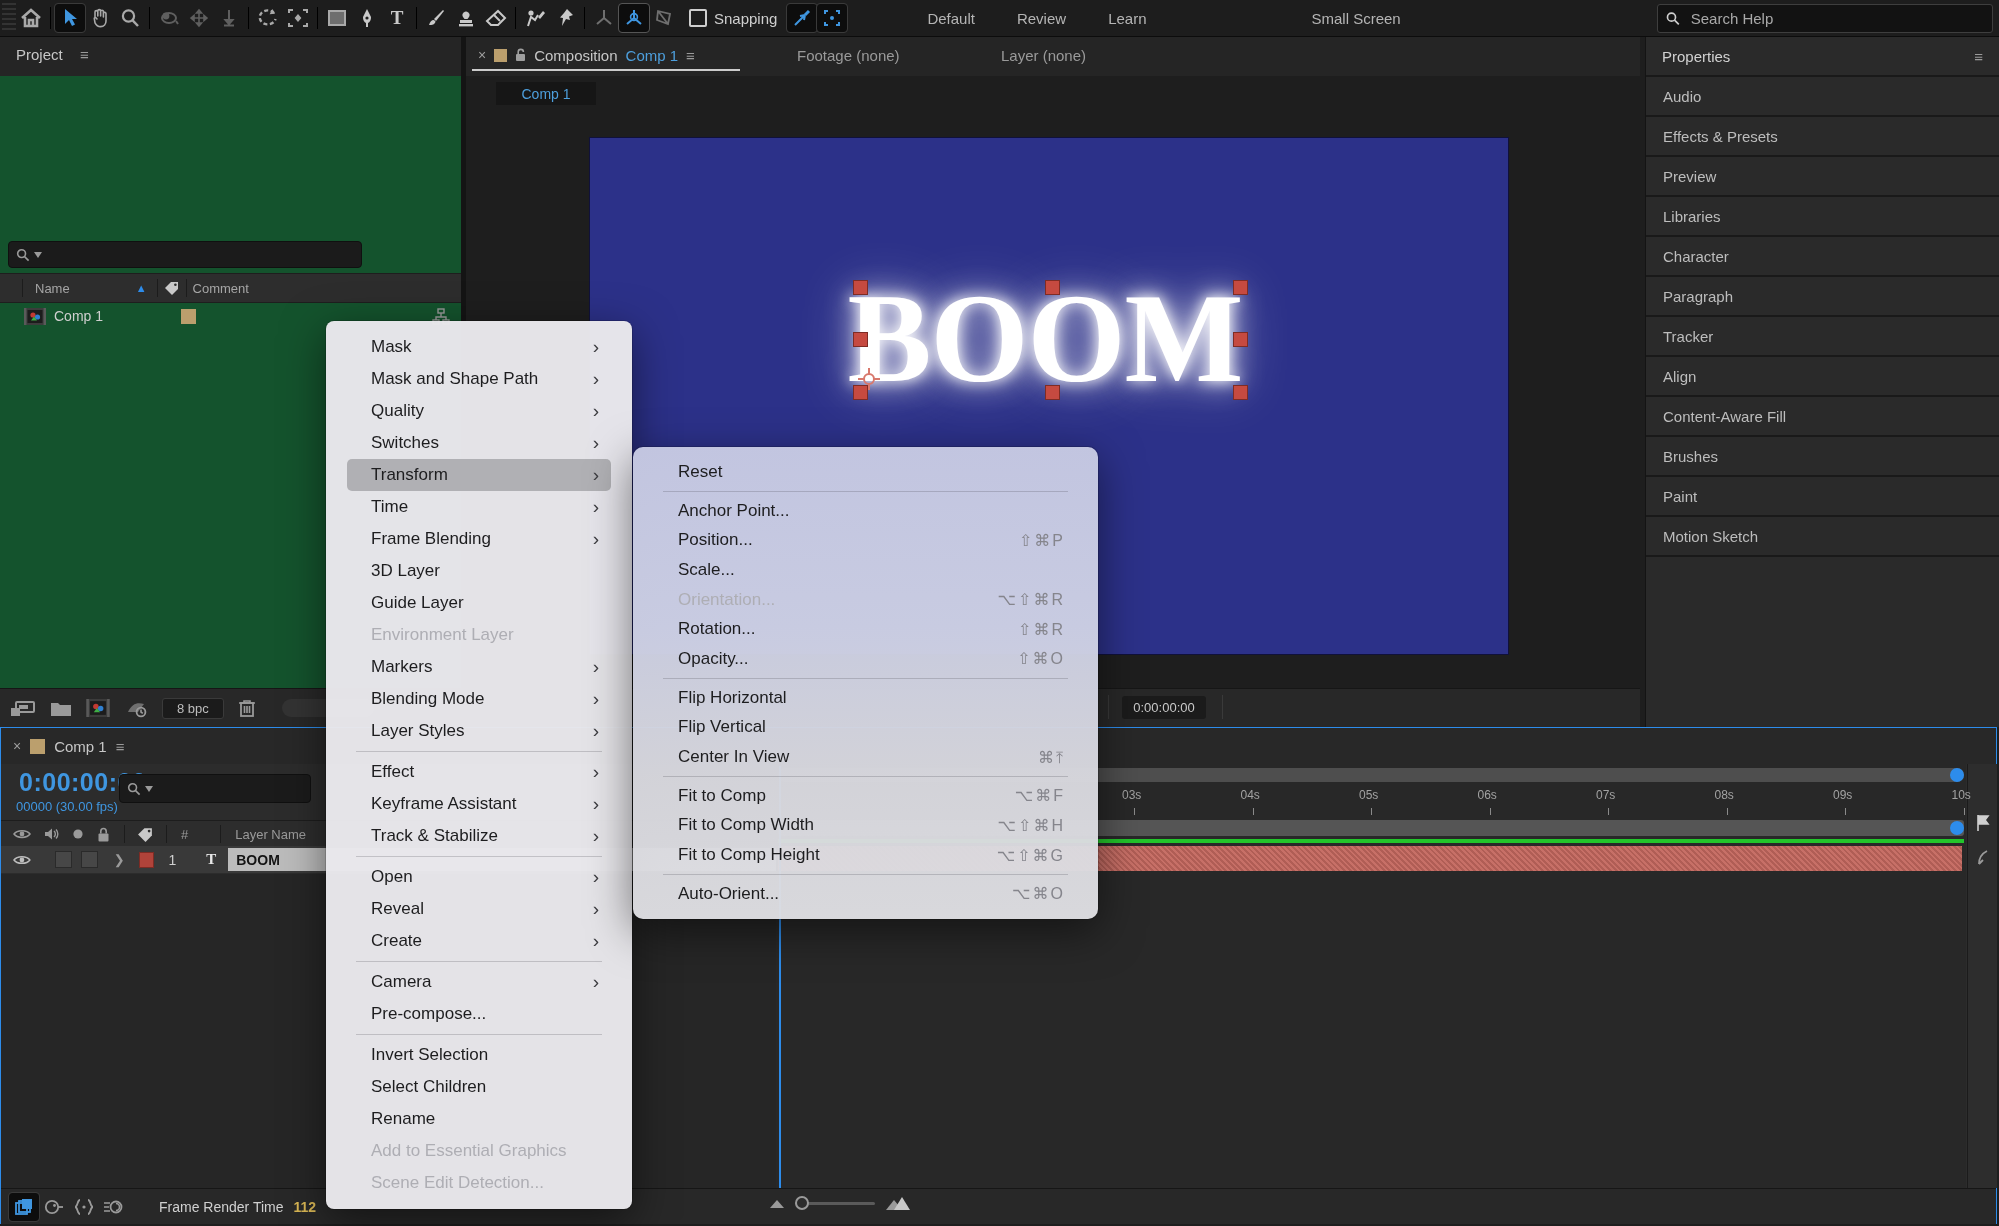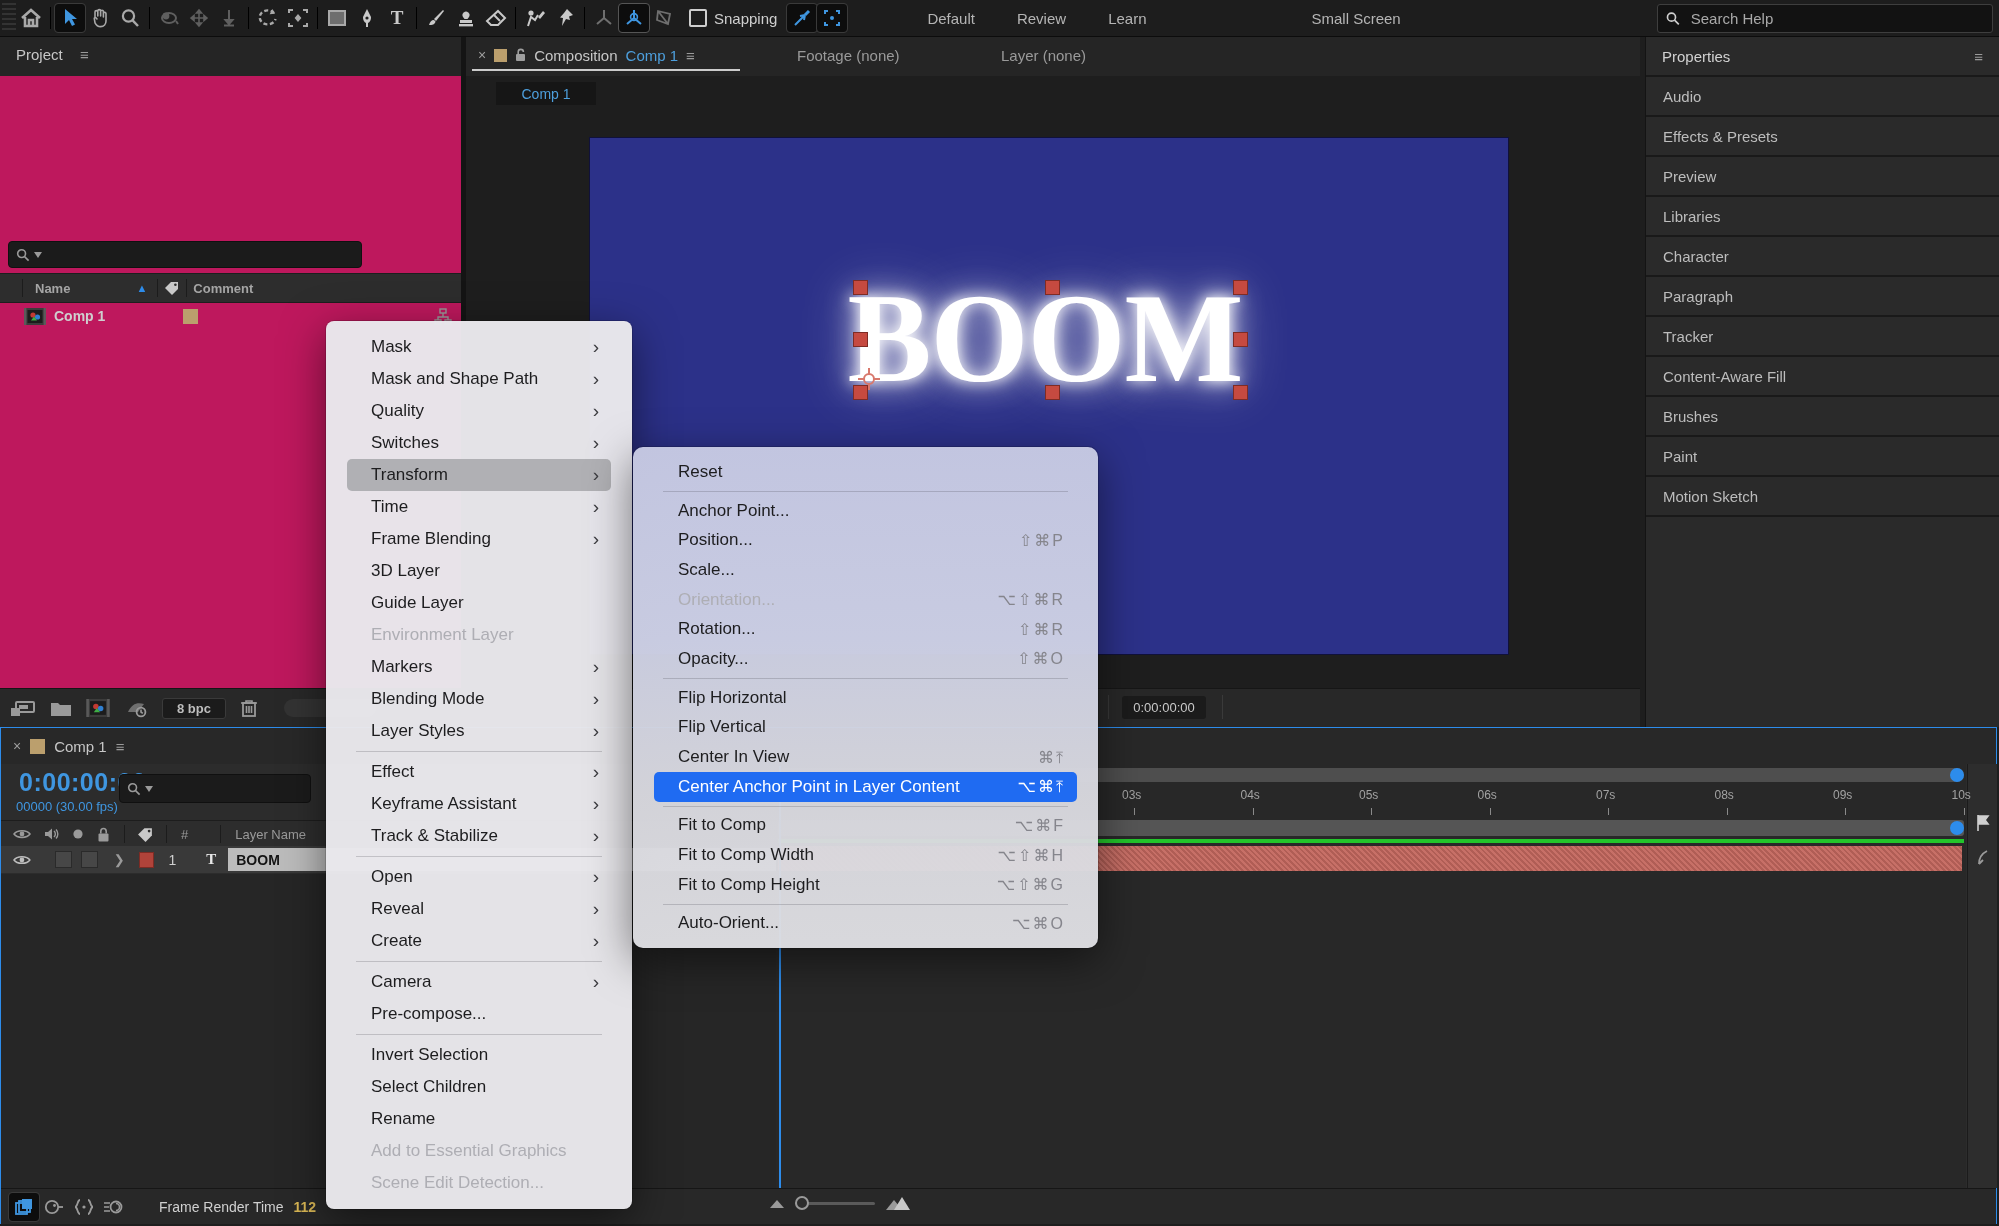--- a/index.html
+++ b/index.html
@@ -37,21 +37,21 @@
   .paneltitle{font-size:15px;color:#c7c7c7;}
   .hamb{color:#9a9a9a;font-size:15px;letter-spacing:1px;}
   #comp-tab-active{position:absolute;left:12px;top:0;height:36px;display:flex;align-items:center;gap:8px;}
   #comp-underline{position:absolute;left:6px;top:32px;width:268px;height:2px;background:#cccccc;}
   .dimtab{position:absolute;top:0;height:36px;display:flex;align-items:center;font-size:15px;color:#9a9a9a;}
   .closex{color:#9f9f9f;font-size:14px;}
   .swatch-tan{width:13px;height:13px;background:#bb9f6d;display:inline-block;}
   .comp-blue{color:#4d9fdd;}
 
   
-  #project{position:absolute;left:0;top:76px;width:461px;height:651px;background:#be185d;font-weight:bold;}
+  #project{position:absolute;left:0;top:76px;width:461px;height:651px;background:#14532d;}
   .searchbox{background:#1b1b1b;border:1px solid #101010;border-radius:4px;display:flex;align-items:center;
       padding:0 7px;gap:4px;color:#9a9a9a;}
   #proj-search{position:absolute;left:8px;top:165px;width:338px;height:25px;}
   #proj-cols{position:absolute;left:0;top:197px;width:461px;height:28px;background:#2d2d2d;
       border-top:1px solid #1e1e1e;border-bottom:1px solid #1e1e1e;display:flex;align-items:center;font-size:13px;color:#a5a5a5;}
   .colsep{width:1px;height:18px;background:#1c1c1c;margin:0 6px;}
   #proj-row{position:absolute;left:0;top:226px;width:461px;height:28px;display:flex;align-items:center;
       font-size:14px;color:#cfcfcf;}
   #proj-footer{position:absolute;left:0;top:612px;width:461px;height:39px;background:#282828;
       border-top:1px solid #161616;display:flex;align-items:center;gap:14px;padding-left:10px;box-sizing:border-box;text-align:center;}
@@ -432,20 +432,21 @@
       <span class="hamb">≡</span>
     </div>
     <div id="rail-items">
         <div class="rail-item">Audio</div>
         <div class="rail-item">Effects &amp; Presets</div>
         <div class="rail-item">Preview</div>
         <div class="rail-item">Libraries</div>
         <div class="rail-item">Character</div>
         <div class="rail-item">Paragraph</div>
         <div class="rail-item">Tracker</div>
+        <div class="rail-item">Align</div>
         <div class="rail-item">Content-Aware Fill</div>
         <div class="rail-item">Brushes</div>
         <div class="rail-item">Paint</div>
         <div class="rail-item">Motion Sketch</div>
       </div>
   </aside>
 
   <section id="timeline">
     <div id="tl-tabs">
       <span class="closex">×</span>
@@ -723,24 +724,20 @@
       <div class="mi">
         <span class="lbl">Flip Horizontal</span>
       </div>
       <div class="mi">
         <span class="lbl">Flip Vertical</span>
       </div>
       <div class="mi">
         <span class="lbl">Center In View</span>
         <span class="sc">⌘⤒</span>
       </div>
-      <div class="mi selected">
-        <span class="lbl">Center Anchor Point in Layer Content</span>
-        <span class="sc">⌥⌘⤒</span>
-      </div>
       <div class="msep"></div>
       <div class="mi">
         <span class="lbl">Fit to Comp</span>
         <span class="sc">⌥⌘F</span>
       </div>
       <div class="mi">
         <span class="lbl">Fit to Comp Width</span>
         <span class="sc">⌥⇧⌘H</span>
       </div>
       <div class="mi">

